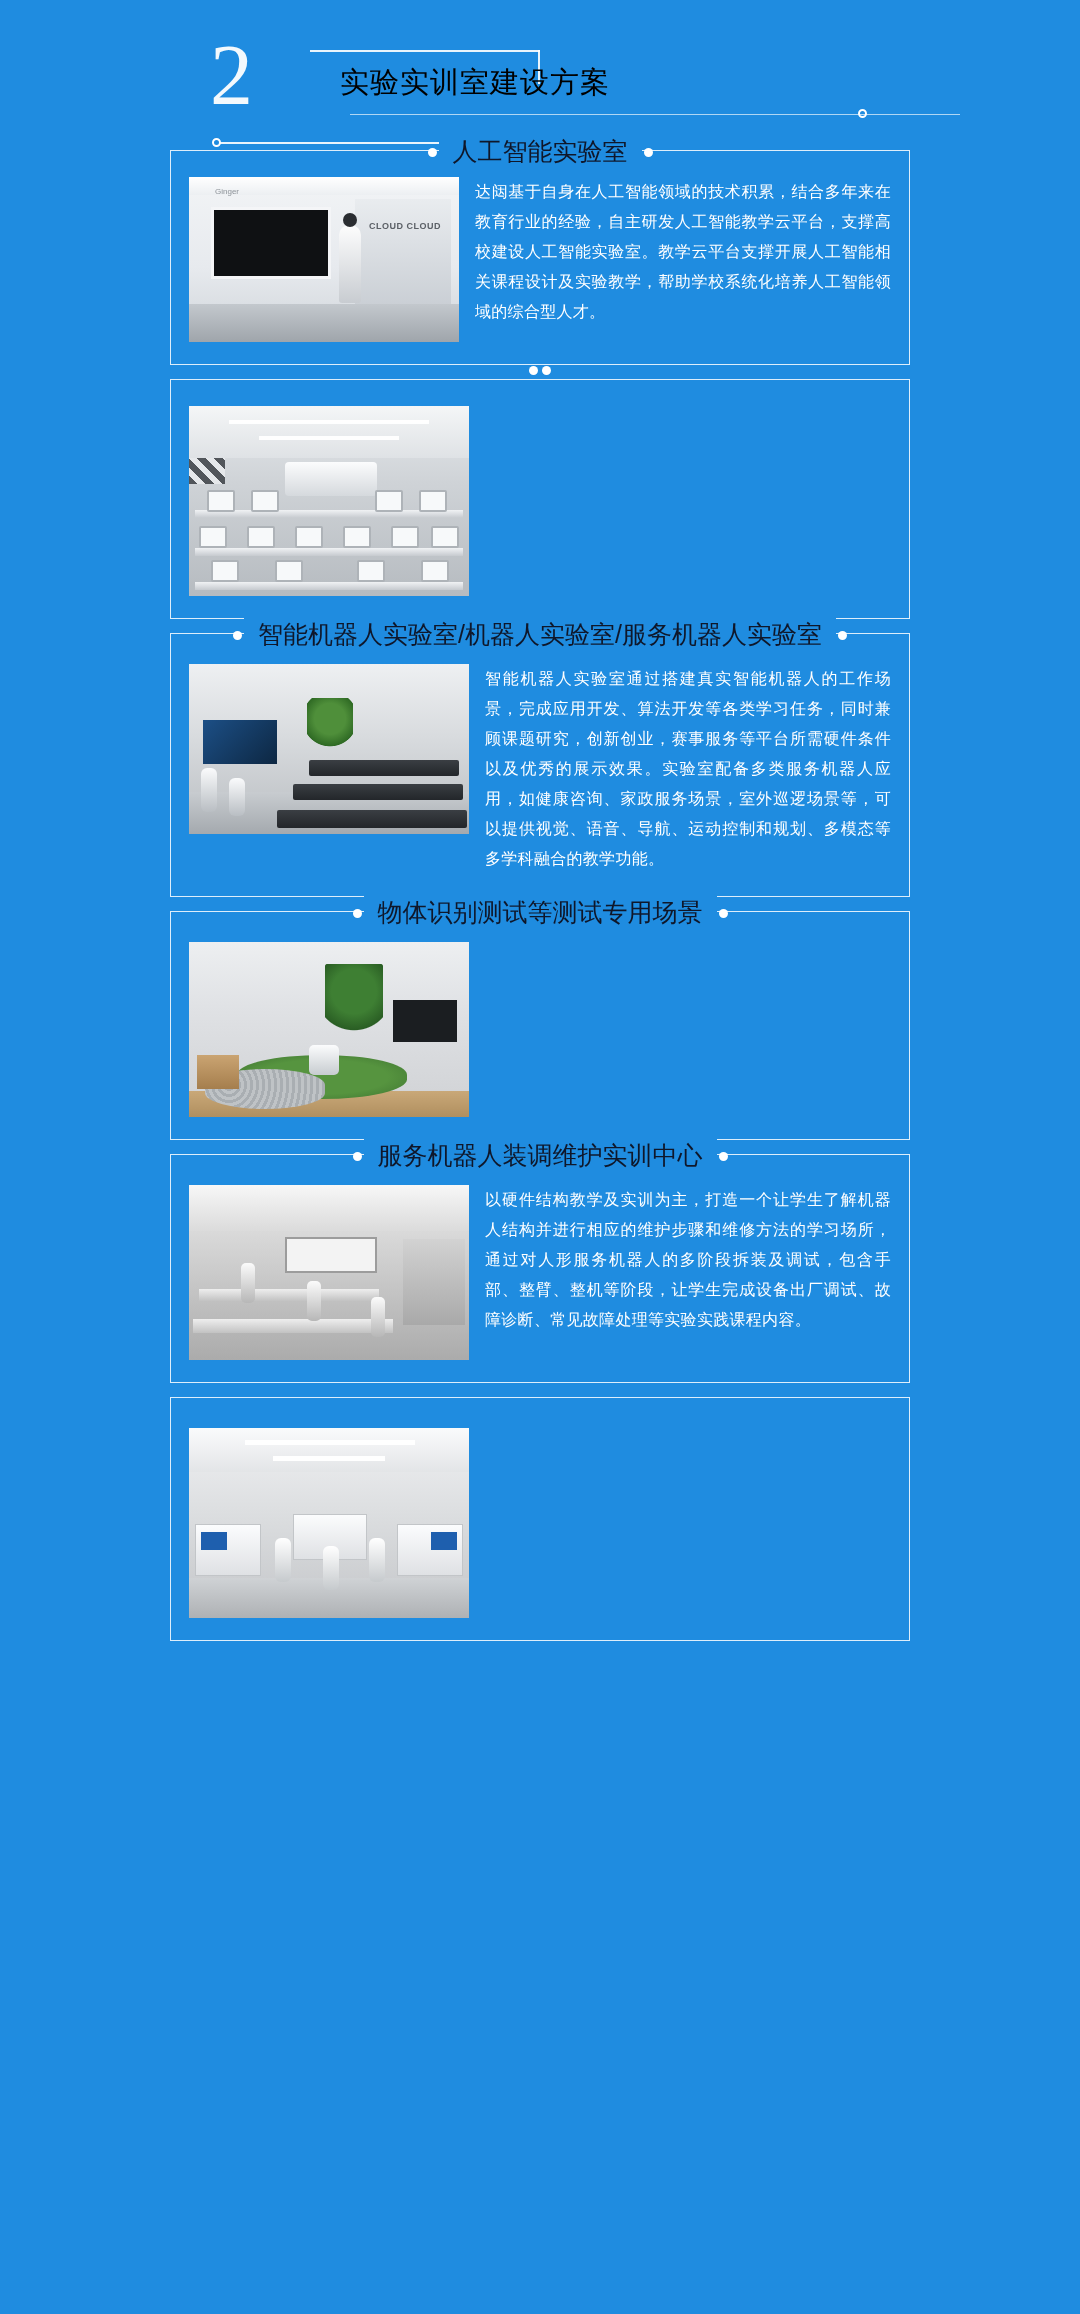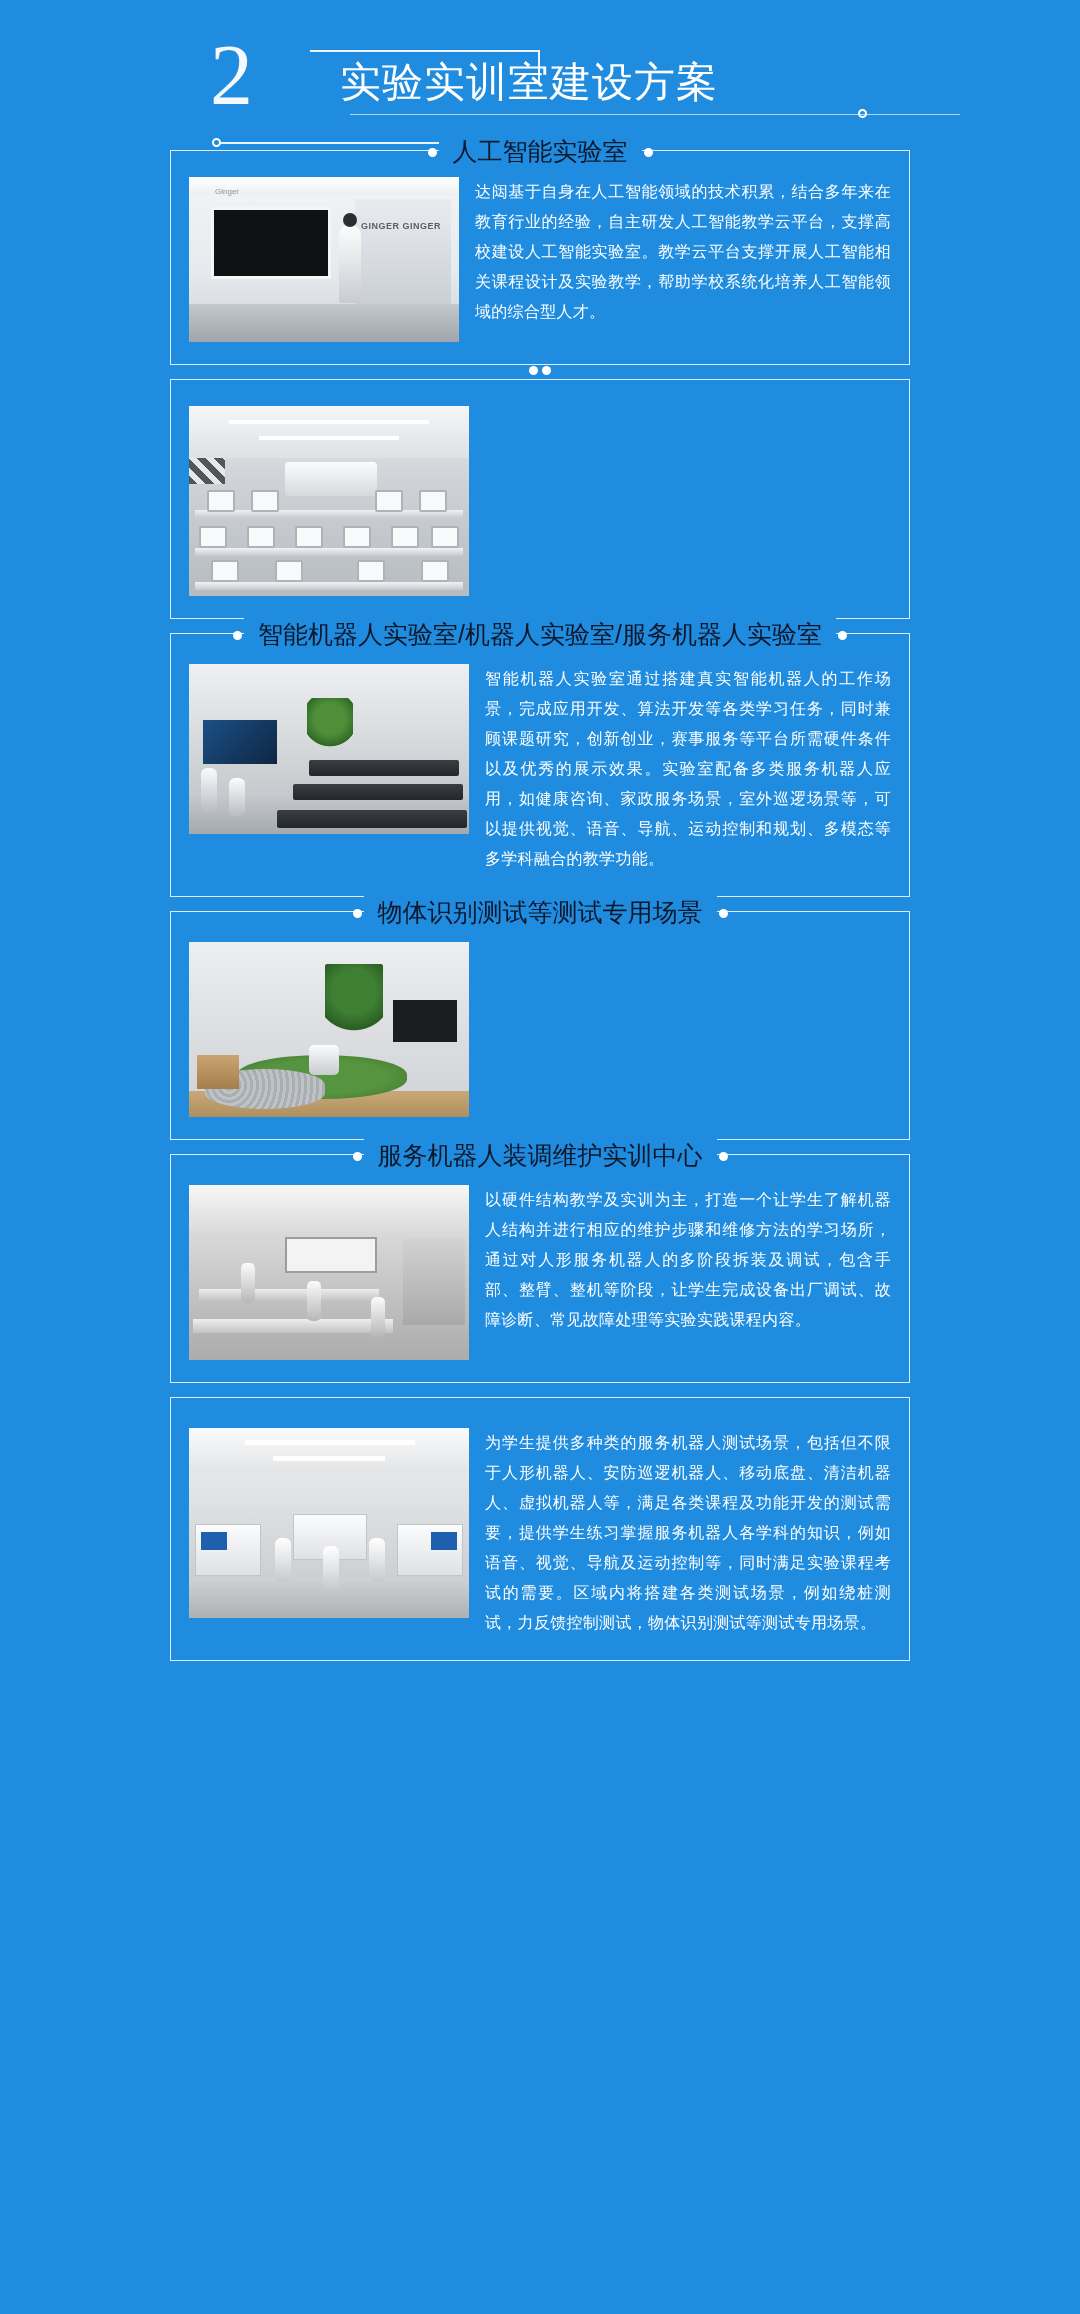--- a/index.html
+++ b/index.html
@@ -35,23 +35,23 @@
     line-height: 86px;
     color: #ffffff;
     font-family: "Liberation Serif", serif;
     font-weight: 400;
     opacity: 0.95;
   }
   .header-title {
     position: absolute;
     left: 130px;
     top: 22px;
-    font-size: 41px;
+    font-size: 29px;
     line-height: 40px;
-    color: #ffffff;
+    color: #000000;
     letter-spacing: 1px;
     white-space: nowrap;
   }
   
   .hdr-line-top {
     position: absolute;
     left: 100px;
     top: 10px;
     width: 230px;
     height: 2px;
@@ -322,21 +322,21 @@
     <div class="card-title-wrap">
       <span class="title-dot"></span><span class="card-title">人工智能实验室</span><span class="title-dot"></span>
     </div>
     <div class="card-body">
       <div class="photo s1">
         <div class="ph">
           <div class="ceil"></div>
           <div class="brand">Ginger</div>
           <div class="scr"></div>
           <div class="panel"></div>
-          <div class="panel-txt">GINGER GINGER</div>
+          <div class="panel-txt">CLOUD CLOUD</div>
           <div class="robot"></div>
           <div class="floor"></div>
         </div>
       </div>
       <div class="desc">达闼基于自身在人工智能领域的技术积累，结合多年来在教育行业的经验，自主研发人工智能教学云平台，支撑高校建设人工智能实验室。教学云平台支撑开展人工智能相关课程设计及实验教学，帮助学校系统化培养人工智能领域的综合型人才。</div>
     </div>
   </div>
 </div>
 
 <div class="section">
@@ -454,16 +454,15 @@
           <div class="booth" style="left:6px; top:96px; width:66px; height:52px;"></div>
           <div class="booth" style="right:6px; top:96px; width:66px; height:52px;"></div>
           <div class="booth" style="left:104px; top:86px; width:74px; height:46px;"></div>
           <div class="scrn" style="left:12px; top:104px; width:26px; height:18px;"></div>
           <div class="scrn" style="right:12px; top:104px; width:26px; height:18px;"></div>
           <div class="rb" style="left:86px; top:110px;"></div>
           <div class="rb" style="left:134px; top:118px;"></div>
           <div class="rb" style="left:180px; top:110px;"></div>
         </div>
       </div>
-      <div class="desc">为学生提供多种类的服务机器人测试场景，包括但不限于人形机器人、安防巡逻机器人、移动底盘、清洁机器人、虚拟机器人等，满足各类课程及功能开发的测试需要，提供学生练习掌握服务机器人各学科的知识，例如语音、视觉、导航及运动控制等，同时满足实验课程考试的需要。区域内将搭建各类测试场景，例如绕桩测试，力反馈控制测试，物体识别测试等测试专用场景。</div>
     </div>
   </div>
 </div>
 
 </body></html>

